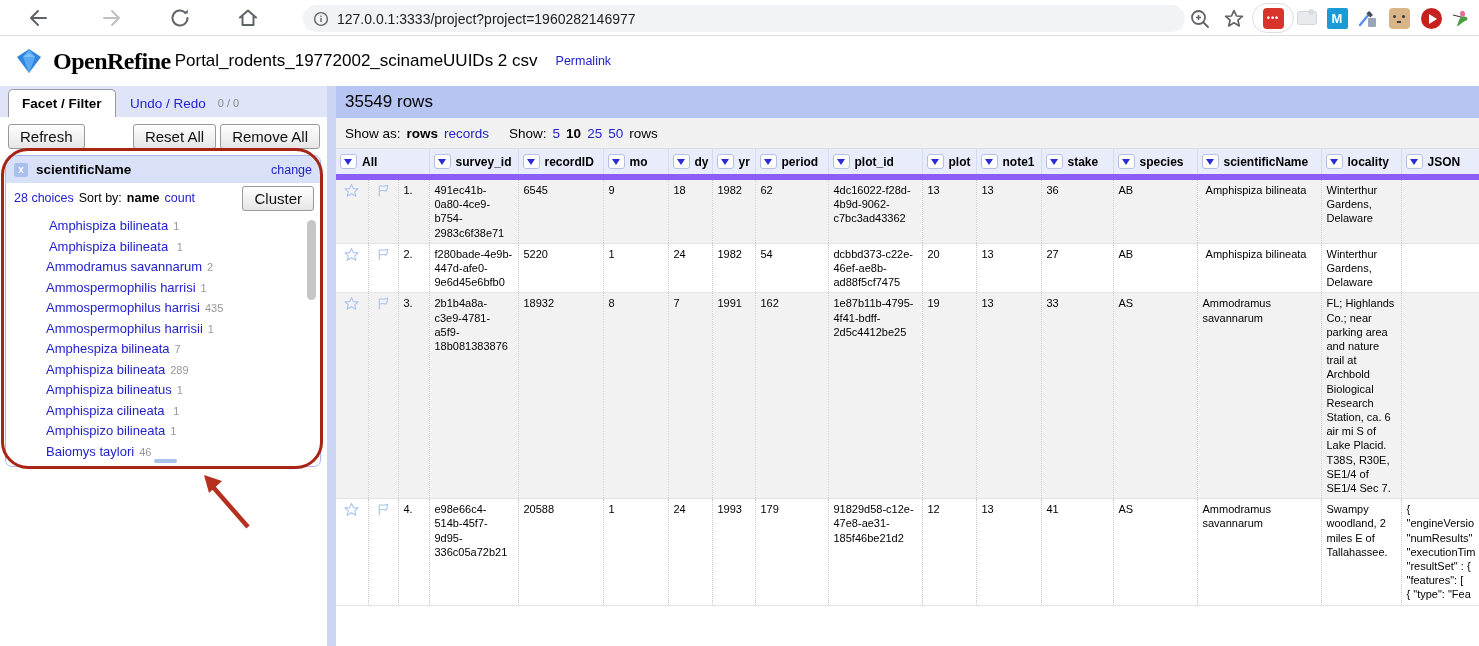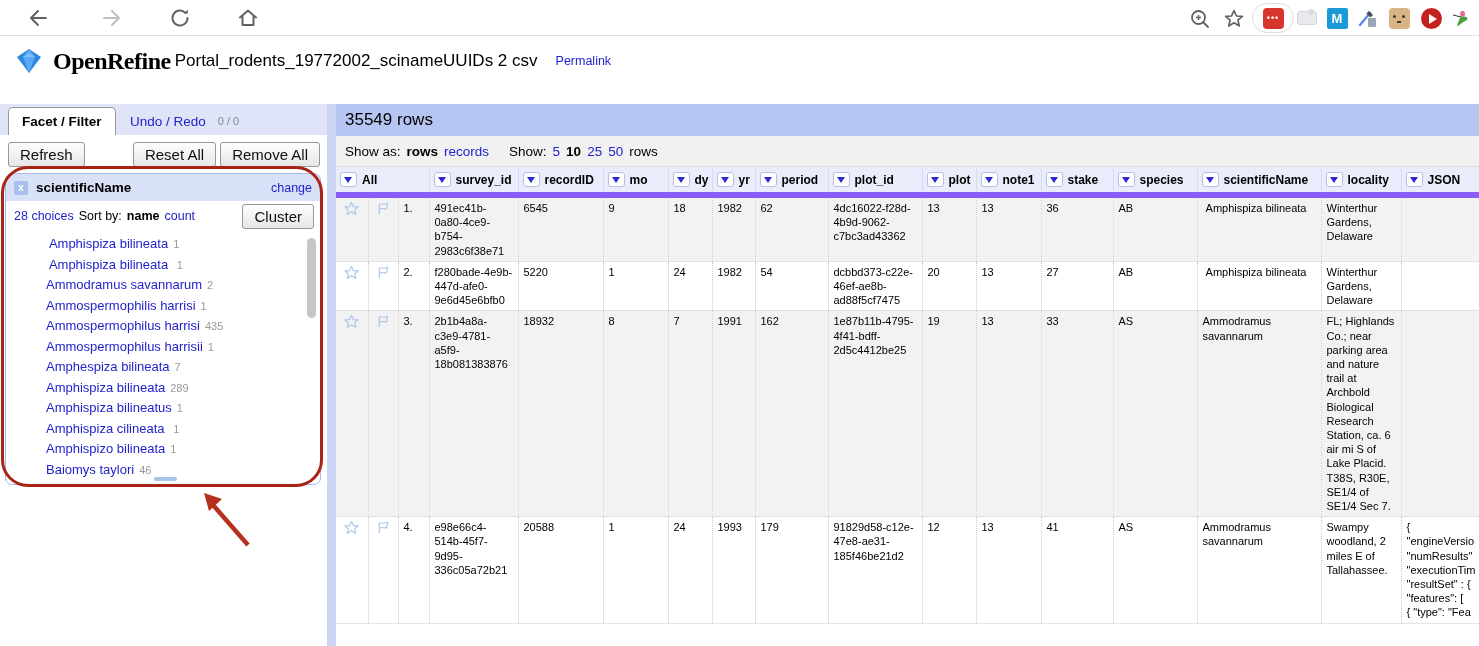--- a/index.html
+++ b/index.html
@@ -34,21 +34,21 @@
   .play-circ::after{content:"";position:absolute;left:8px;top:6px;border:5px solid transparent;border-left:8px solid #fff;}
 
   
   .app-header{position:absolute;top:36px;left:0;width:1479px;height:50px;background:#fff;
     display:flex;align-items:center;}
   .brand{font-family:"Liberation Serif", serif;font-weight:bold;font-size:24px;letter-spacing:-0.5px;margin-left:9px;}
   .proj-title{font-size:17px;margin-left:4px;}
   .permalink{font-size:12.5px;margin-left:18px;}
 
   
-  .content{position:absolute;top:104px;left:0;width:1479px;height:456px;border-radius:12px;}
+  .content{position:absolute;top:86px;left:0;width:1479px;height:456px;border-radius:12px;}
   .divider{position:absolute;left:327px;top:0;width:9px;height:560px;background:#ccd6f4;}
 
   
   .left-panel{position:absolute;left:0;top:0;width:327px;height:560px;background:#fff;}
   .tabbar{position:absolute;top:0;left:0;width:327px;height:31px;background:#dfe4f8;}
   .tab-facet{position:absolute;left:8px;top:3px;height:28px;background:#fff;border:1px solid #9a9a9a;
     border-bottom:none;border-radius:5px 5px 0 0;font-weight:bold;font-size:13.5px;padding:0 13px;
     display:flex;align-items:center;}
   .tab-undo{position:absolute;left:130px;top:3px;height:28px;display:flex;align-items:center;
     font-size:13.5px;}
@@ -114,20 +114,28 @@
       <path d="M4 12h14M12 5l7 7-7 7" stroke="#bdc1c6" stroke-width="2" fill="none" stroke-linecap="round" stroke-linejoin="round"></path>
     </svg>
   <svg class="nav-ic" style="left:168px" viewBox="0 0 24 24">
       <path d="M19.5 12a7.5 7.5 0 1 1-2.2-5.3" stroke="#5f6368" stroke-width="2" fill="none" stroke-linecap="round"></path>
       <path d="M19.8 3.5v4h-4z" fill="#5f6368"></path>
     </svg>
   <svg class="nav-ic" style="left:236px" viewBox="0 0 24 24">
       <path d="M4 11.5 12 4.5l8 7M6.5 10.5V19h11v-8.5" stroke="#5f6368" stroke-width="2" fill="none" stroke-linecap="round" stroke-linejoin="round"></path>
     </svg>
 
+  <div class="url-pill">
+    <svg width="16" height="16" viewBox="0 0 16 16">
+        <circle cx="8" cy="8" r="6.4" stroke="#5f6368" stroke-width="1.4" fill="none"></circle>
+        <rect x="7.3" y="7" width="1.4" height="4" fill="#5f6368"></rect>
+        <rect x="7.3" y="4.5" width="1.4" height="1.4" fill="#5f6368"></rect>
+      </svg>
+    <span class="url-text">127.0.0.1:3333/project?project=1960282146977</span>
+  </div>
 
   <svg class="nav-ic" style="left:1188px;top:7px" width="22" height="22" viewBox="0 0 24 24">
       <circle cx="10.5" cy="10.5" r="6.5" stroke="#5f6368" stroke-width="1.8" fill="none"></circle>
       <path d="M15.5 15.5 20 20" stroke="#5f6368" stroke-width="1.8" stroke-linecap="round"></path>
       <path d="M10.5 8v5M8 10.5h5" stroke="#5f6368" stroke-width="1.5"></path>
     </svg>
   <svg class="nav-ic" style="left:1222px;top:7px" width="22" height="22" viewBox="0 0 24 24">
       <path d="M12 3.6 14.5 9l5.9.4-4.5 3.8 1.4 5.7L12 15.8 6.7 18.9l1.4-5.7L3.6 9.4 9.5 9z" stroke="#5f6368" stroke-width="1.7" fill="none" stroke-linejoin="round"></path>
     </svg>
 

